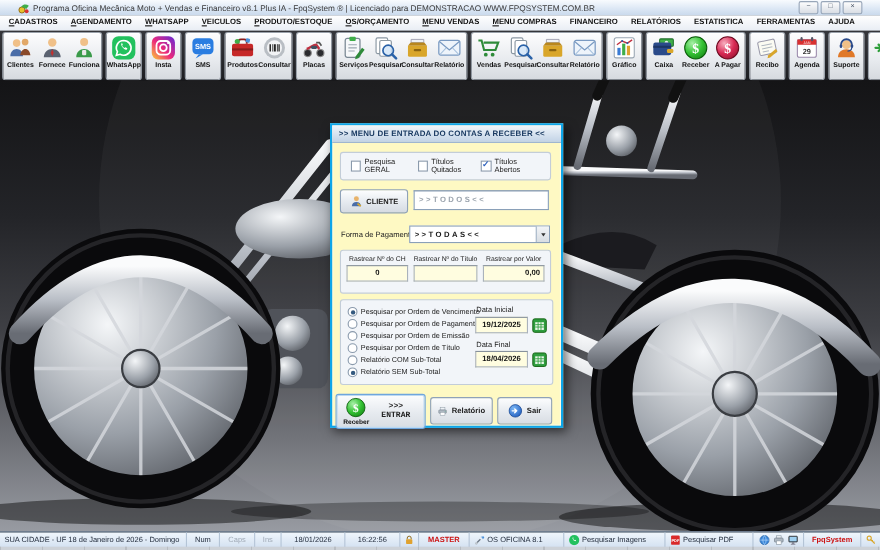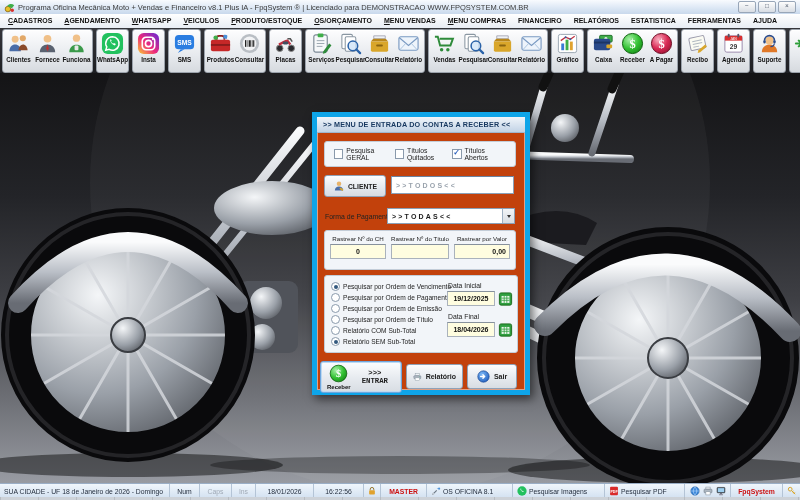--- a/index.html
+++ b/index.html
@@ -1,20 +1,20 @@
 <!DOCTYPE html>
 <html><head>
 <meta charset="utf-8">
 <style>
   html,body{margin:0;padding:0;font-family:"Liberation Sans",sans-serif;}
   .screen{position:relative;width:800px;height:500px;overflow:hidden;background:#000;}
 
   
   .titlebar{position:absolute;top:0;left:0;right:0;height:14px;display:flex;align-items:center;gap:3px;
-    padding:0 4px;background:linear-gradient(#f8fbfe,#dde8f5 55%,#c9d9ec);border-bottom:1px solid #aabdd4;
+    padding:0 16px;background:linear-gradient(#f8fbfe,#dde8f5 55%,#c9d9ec);border-bottom:1px solid #aabdd4;
     font-size:7.5px;color:#3a3a3a;}
   .app-icon{width:11px;height:11px;flex:0 0 auto;}
   .app-icon svg{width:100%;height:100%;}
   .title-text{flex:1;white-space:nowrap;overflow:hidden;}
   .win-controls{display:flex;gap:2px;}
   .win-btn{width:16px;height:10px;border:1px solid #98a6b8;border-radius:2px;
     background:linear-gradient(#fdfdfd,#d8dde4);font-size:6.5px;line-height:8px;text-align:center;color:#4a5668;}
 
   
   .menubar{position:absolute;top:14px;left:0;right:0;height:14px;display:flex;align-items:center;
@@ -30,22 +30,22 @@
   .tb-item{width:29px;display:flex;flex-direction:column;align-items:center;padding-top:2px;cursor:default;}
   .tb-icon{width:23px;height:23px;}
   .tb-icon svg{width:100%;height:100%;display:block;}
   .tb-label{font-size:6.3px;font-weight:bold;color:#111;margin-top:1px;white-space:nowrap;}
 
   
   .main{position:absolute;top:73px;left:0;width:800px;height:410px;overflow:hidden;background:#1a1a1d;}
   .bg{position:absolute;left:0;top:0;}
 
   
-  .dialog{position:absolute;left:300px;top:39px;width:208px;height:273px;background:#c2410c;
-    border:5px solid #0ea5e9;box-shadow:3px 4px 9px rgba(0,0,0,.55), inset 0 0 0 1px rgba(255,255,255,.5);margin-left:12px;}
+  .dialog{position:absolute;left:300px;top:39px;width:208px;height:273px;background:#fef9c3;
+    border:2px solid #0ea5e9;box-shadow:3px 4px 9px rgba(0,0,0,.55), inset 0 0 0 1px rgba(255,255,255,.5);}
   .dlg-title{height:15px;background:linear-gradient(#f0f5fa,#c2d3e6);border-bottom:1px solid #9fb6cf;
     display:flex;align-items:center;padding-left:6px;font-size:7.2px;font-weight:bold;color:#16375f;letter-spacing:.2px;}
   .dlg-body{position:relative;height:257px;}
   .groupbox{position:absolute;border:1px solid #c3cdd8;border-radius:3px;background:#f2f5f9;}
   .gb-checks{left:7px;top:8px;width:192px;height:26px;display:flex;align-items:center;justify-content:space-between;padding:0 9px;box-sizing:border-box;}
   .cb{display:flex;align-items:center;gap:3px;font-size:6.8px;color:#222;}
   .cb .box{width:8px;height:8px;background:#fff;border:1px solid #8a9aac;position:relative;}
   .cb .box.checked::after{content:"✓";position:absolute;left:0px;top:-2px;font-size:8px;font-weight:bold;color:#2a5fbd;}
   .cliente-btn{position:absolute;left:7px;top:42px;width:62px;height:22px;display:flex;align-items:center;justify-content:center;gap:3px;
     background:linear-gradient(#fcfdfe,#e3e8ee 60%,#d6dbe2);border:1px solid #8fa2b8;border-radius:3px;

